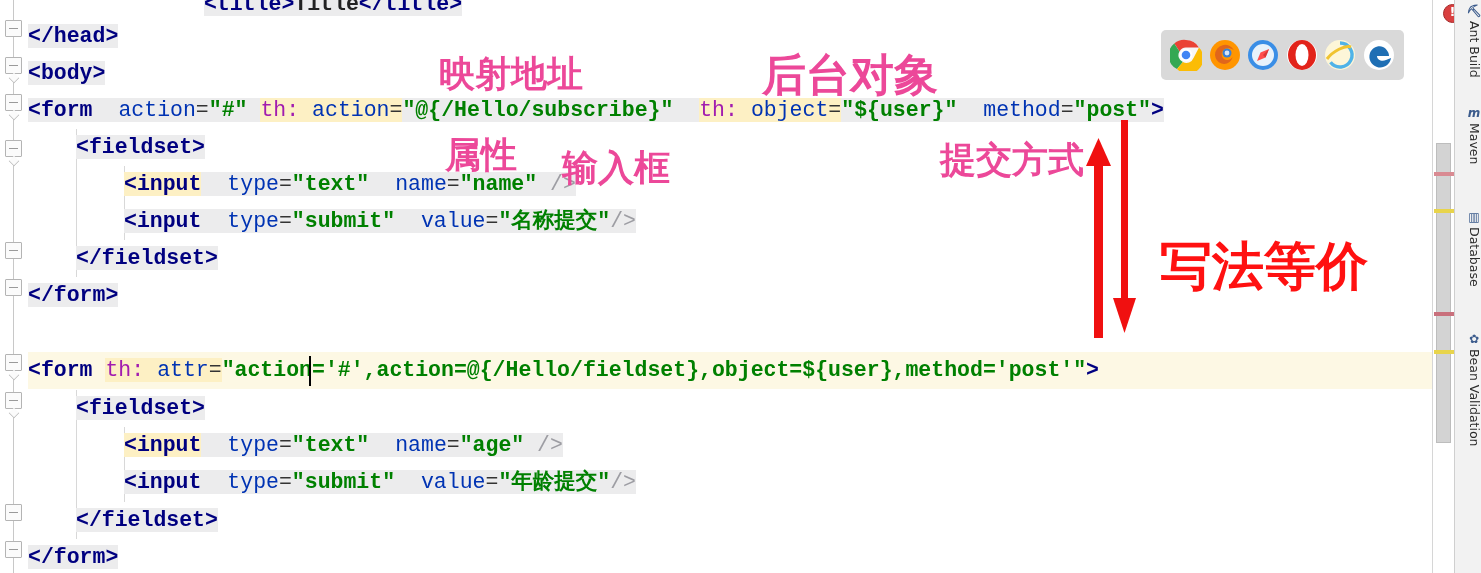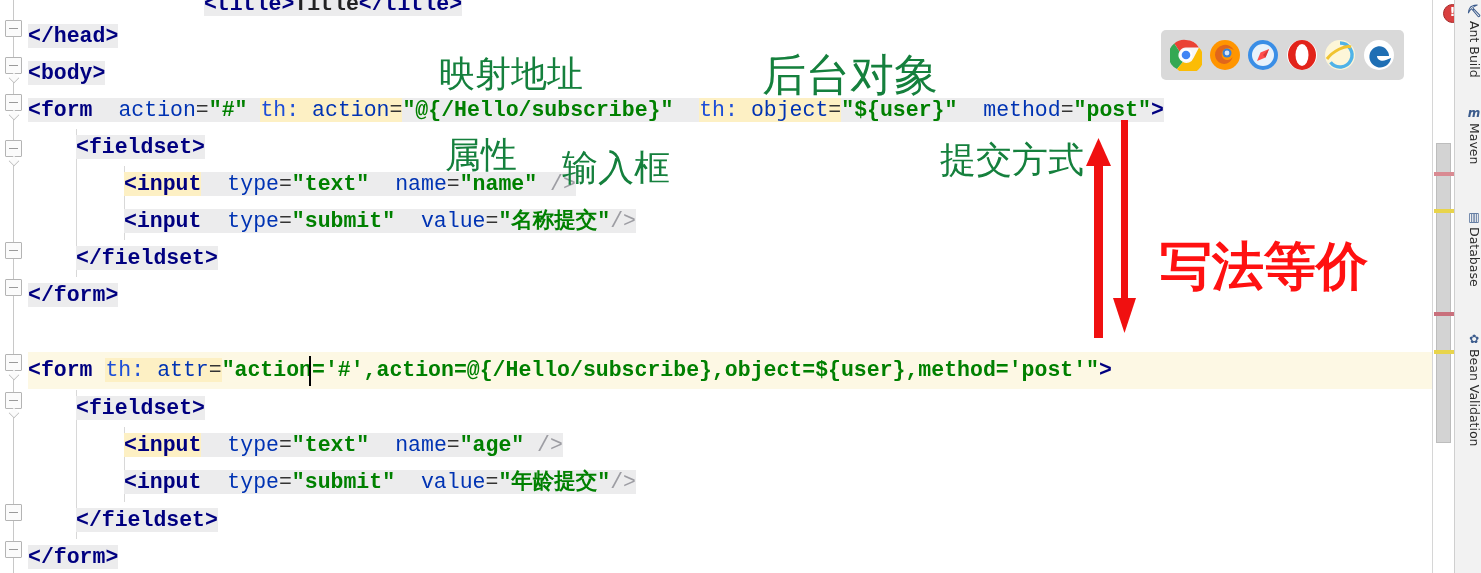--- a/index.html
+++ b/index.html
@@ -86,21 +86,21 @@
     left: 0; width: 1404px;
     height: 37.2px;
     background: #fdf8e4;
   }
   .seg { background: #ececed; }
 
   
   .t-tag   { color: #000080; font-weight: 700; }
   .t-attr  { color: #0033b3; margin-left: 13px; }
   .t-val   { color: #008000; font-weight: 700; }
-  .t-th    { color: #1d4ed8; }
+  .t-th    { color: #a21caf; }
   .t-punct { color: #333333; }
   .t-plain { color: #222222; }
   .t-ghost { color: #9d9da3; }
 
   .kw-hl { background: #fdf0c4; }
 
   
   .indent-guide {
     position: absolute;
     width: 1px;
@@ -125,23 +125,23 @@
     align-items: center;
     justify-content: space-around;
     padding: 0 6px;
     box-sizing: border-box;
   }
   .br-ico { width: 32px; height: 32px; border-radius: 50%; position: relative; }
 
   
   .anno {
     position: absolute;
-    color: #15803d;
+    color: #ec4899;
     font-family: "DejaVu Sans", sans-serif;
-    font-weight: 400;
+    font-weight: 700;
     white-space: nowrap;
     letter-spacing: 0px;
   }
 
   .arrow { position: absolute; }
 
   #eq-text {
     position: absolute;
     color: #ff1111;
     font-family: "DejaVu Sans", sans-serif;
@@ -274,21 +274,21 @@
     
     <div class="ln" style="top:203px; left:96px;"><span class="seg"><span class="t-tag">&lt;input</span><span class="t-plain"> </span><span class="t-attr">type</span><span class="t-punct">=</span><span class="t-val">"submit"</span><span class="t-plain"> </span><span class="t-attr">value</span><span class="t-punct">=</span><span class="t-val">"名称提交"</span><span class="t-ghost">/&gt;</span></span></div>
 
     
     <div class="ln" style="top:240px; left:48px;"><span class="seg t-tag">&lt;/fieldset&gt;</span></div>
 
     
     <div class="ln" style="top:277px; left:0;"><span class="seg t-tag">&lt;/form&gt;</span></div>
 
     
-    <div class="ln" style="top:352px; left:0;"><span><span class="t-tag">&lt;form </span><span class="kw-hl"><span class="t-th">th:</span><span class="t-attr">attr</span><span class="t-punct">=</span></span><span class="t-val">"action=</span><span class="t-val">'#',action=@{/Hello/subscribe},object=${user},method='post'"</span><span class="t-tag">&gt;</span></span></div>
+    <div class="ln" style="top:352px; left:0;"><span><span class="t-tag">&lt;form </span><span class="kw-hl"><span class="t-th">th:</span><span class="t-attr">attr</span><span class="t-punct">=</span></span><span class="t-val">"action=</span><span class="t-val">'#',action=@{/Hello/fieldset},object=${user},method='post'"</span><span class="t-tag">&gt;</span></span></div>
 
     
     <div id="caret" style="left:281px; top:356px; height:30px;"></div>
 
     
     <div class="ln" style="top:390px; left:48px;"><span class="seg t-tag">&lt;fieldset&gt;</span></div>
 
     
     <div class="ln" style="top:427px; left:96px;"><span class="seg"><span class="kw-hl t-tag">&lt;input</span><span class="t-plain"> </span><span class="t-attr">type</span><span class="t-punct">=</span><span class="t-val">"text"</span><span class="t-plain"> </span><span class="t-attr">name</span><span class="t-punct">=</span><span class="t-val">"age"</span><span class="t-plain"> </span><span class="t-ghost">/&gt;</span></span></div>
 

